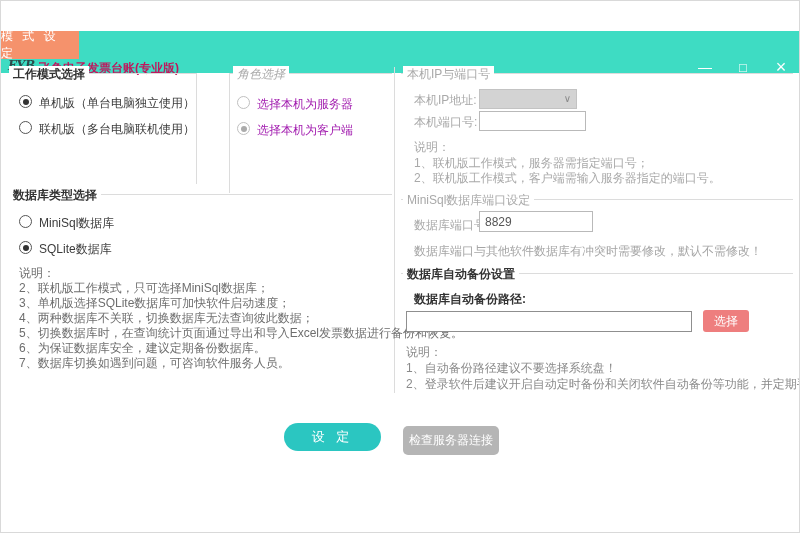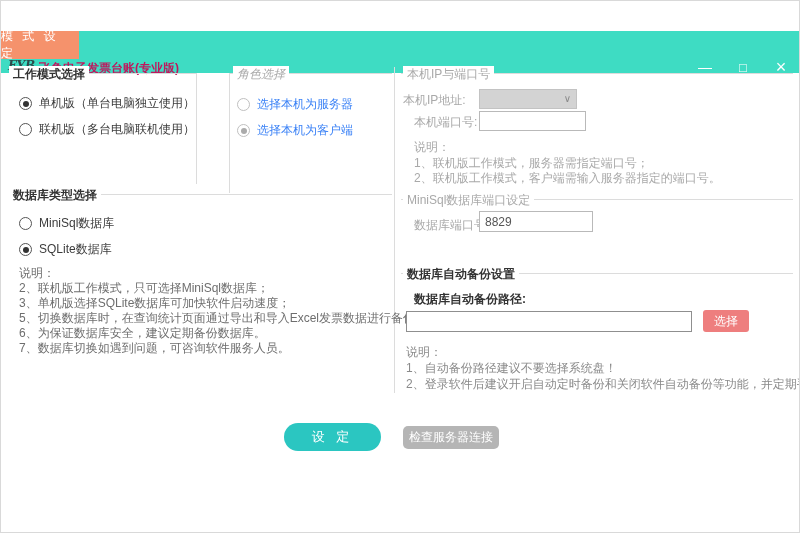--- a/index.html
+++ b/index.html
@@ -29,54 +29,54 @@
   #l-b1{top:72px;left:8px;width:187px;}   #t-b1{top:65px;left:8px;}
   #v-b1{left:195px;top:72px;height:111px;}
   #l-b2{top:72px;left:228px;width:163px;} #t-b2{top:65px;left:232px;font-style:italic;}
   #v-b2{left:228px;top:72px;height:120px;}
   #l-b3{top:72px;left:400px;width:392px;} #t-b3{top:65px;left:402px;}
   #v-main{left:393px;top:66px;height:326px;}
   #l-b4{top:193px;left:8px;width:383px;}  #t-b4{top:186px;left:8px;}
   #l-b5{top:198px;left:400px;width:392px;}#t-b5{top:191px;left:402px;}
   #l-b6{top:272px;left:400px;width:392px;}#t-b6{top:265px;left:402px;}
   
-  .radio-row{position:absolute;display:flex;align-items:center;gap:7px;cursor:pointer;}
+  .radio-row{position:absolute;display:flex;gap:7px;cursor:pointer;}
   .radio{width:13px;height:13px;border:1px solid #555;border-radius:50%;position:relative;flex:none;box-sizing:border-box;background:#fff;}
   .radio.checked::after{content:"";position:absolute;left:2.5px;top:2.5px;width:6px;height:6px;border-radius:50%;background:#333;}
   .radio.dis{border-color:#c0c0c0;}
   .radio.dis.checked::after{background:#ababab;}
   .lbl-dark{color:#3c3c3c;}
-  .lbl-gray{color:#3b82f6;}
+  .lbl-gray{color:#a21caf;}
   #wm1{left:18px;top:94px;} #wm2{left:18px;top:120px;}
   #role1{left:236px;top:95px;} #role2{left:236px;top:121px;}
   #db1{left:18px;top:214px;} #db2{left:18px;top:240px;}
   
   .flabel{position:absolute;white-space:nowrap;}
-  #ip-label{left:402px;top:91px;color:#a9a9a9;}
+  #ip-label{left:413px;top:91px;color:#a9a9a9;}
   #ip-select{position:absolute;left:478px;top:88px;width:98px;height:20px;background:#d3d3d3;
              border:1px solid #c3c3c3;box-sizing:border-box;display:flex;align-items:center;justify-content:flex-end;padding-right:5px;}
   .chevron{color:#8a8a8a;font-size:10px;line-height:1;}
   #port-label{left:413px;top:113px;color:#a9a9a9;}
   .tinput{position:absolute;border:1px solid #b9b9b9;box-sizing:border-box;background:#fff;
           font-family:inherit;font-size:12px;color:#555;padding:0 5px;outline:none;}
   #port-input{left:478px;top:110px;width:107px;height:20px;}
   #msport-input{left:478px;top:210px;width:114px;height:21px;}
   #backup-input{left:405px;top:310px;width:286px;height:21px;border-color:#8f8f8f;}
   #msport-label{left:413px;top:216px;color:#a9a9a9;}
   #msport-note{left:413px;top:242px;color:#a5a5a5;}
   #backup-label{left:413px;top:290px;color:#333;font-weight:bold;}
   .notes{position:absolute;white-space:nowrap;}
   #ip-notes{left:413px;top:139px;line-height:15.5px;color:#a9a9a9;}
   #db-notes{left:18px;top:265px;line-height:15px;color:#6e6e6e;}
   #backup-notes{left:405px;top:343px;line-height:16px;color:#8a8a8a;}
   
   .btn{position:absolute;display:flex;align-items:center;justify-content:center;color:#fff;cursor:pointer;border:none;}
   #choose-btn{left:702px;top:309px;width:46px;height:22px;background:#EE7E7E;border-radius:3px;font-size:12px;}
   #confirm-btn{left:283px;top:422px;width:97px;height:28px;background:#2BC6C1;border-radius:14px;font-size:13px;letter-spacing:4px;}
-  #check-btn{left:402px;top:425px;width:96px;height:23px;background:#B5B5B5;border-radius:5px;font-size:12px;}
+  #check-btn{left:402px;top:425px;width:96px;height:29px;background:#B5B5B5;border-radius:5px;font-size:12px;}
 </style>
 </head>
 <body>
 
 <div class="frame">
 
   <div class="titlebar">
     <span class="logo">FYB</span>
     <span class="win-title">飞鱼电子发票台账(专业版)</span>
     <div class="win-controls">
@@ -143,27 +143,29 @@
   </div>
   <div class="radio-row" id="db2">
     <span class="radio checked"></span>
     <span class="lbl-dark">SQLite数据库</span>
   </div>
 
   <div class="notes" id="db-notes">
     <div>说明：</div>
     <div>2、联机版工作模式，只可选择MiniSql数据库；</div>
     <div>3、单机版选择SQLite数据库可加快软件启动速度；</div>
+    <div>4、两种数据库不关联，切换数据库无法查询彼此数据；</div>
     <div>5、切换数据库时，在查询统计页面通过导出和导入Excel发票数据进行备份和恢复。</div>
     <div>6、为保证数据库安全，建议定期备份数据库。</div>
     <div>7、数据库切换如遇到问题，可咨询软件服务人员。</div>
   </div>
 
   <div class="flabel" id="msport-label">数据库端口号:</div>
   <input class="tinput" id="msport-input" value="8829" style="">
+  <div class="flabel" id="msport-note">数据库端口与其他软件数据库有冲突时需要修改，默认不需修改！</div>
 
   <div class="flabel" id="backup-label">数据库自动备份路径:</div>
   <input class="tinput" id="backup-input" value="" style="">
   <div class="btn" id="choose-btn">选择</div>
   <div class="notes" id="backup-notes">
     <div>说明：</div>
     <div>1、自动备份路径建议不要选择系统盘！</div>
     <div>2、登录软件后建议开启自动定时备份和关闭软件自动备份等功能，并定期手工备份！</div>
   </div>
 

